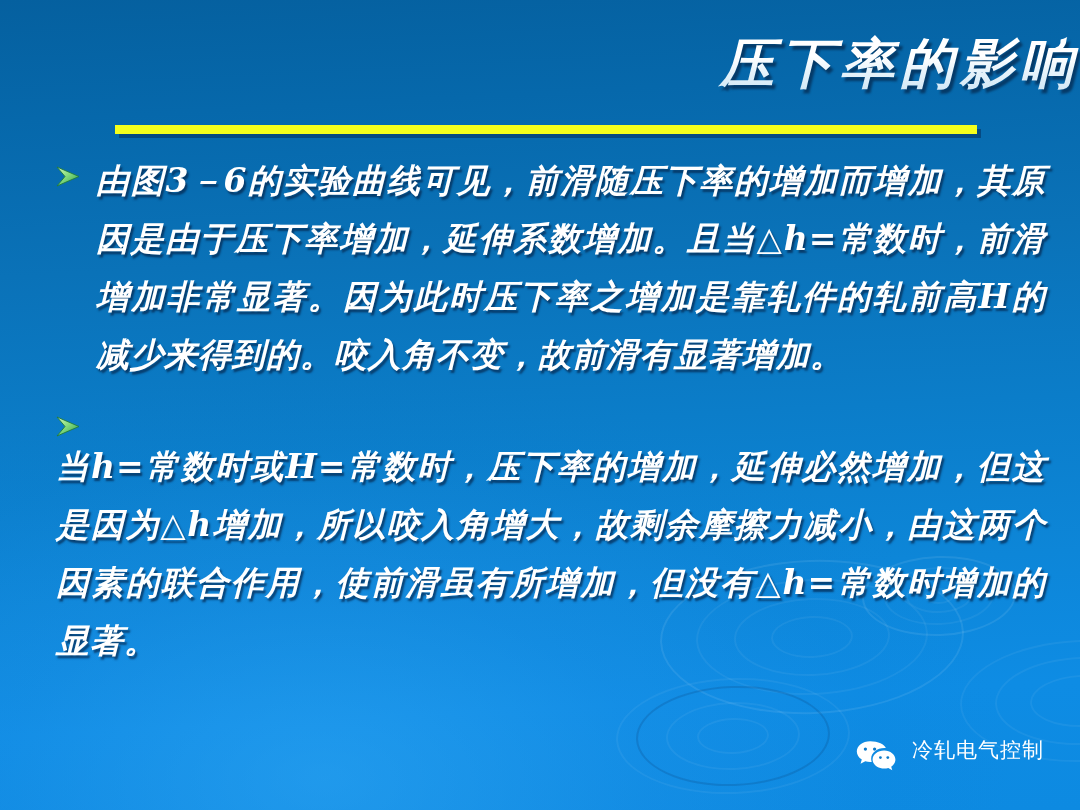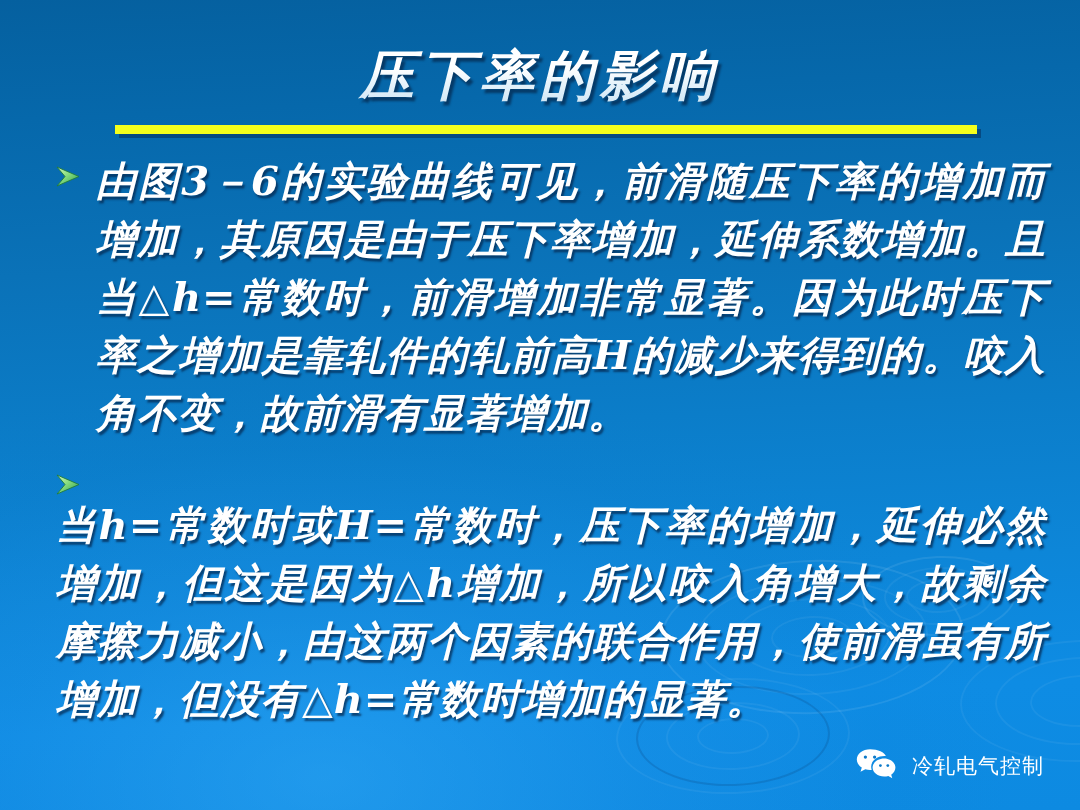--- a/index.html
+++ b/index.html
@@ -53,35 +53,34 @@
   .rs1 { left: 660px; top: 560px; }
   .rs2 { left: 862px; top: 556px; }
   .rs3 { left: 636px; top: 686px; }
   .rs4 { left: 960px; top: 640px; }
 
   
   #title {
     position: absolute;
     left: 0; right: 0;
     top: 34px;
-    text-align: center;
+    text-align: right;
     font-family: "DejaVu Serif", "Liberation Serif", serif;
     font-weight: bold;
     font-style: italic;
     font-size: 54px;
     letter-spacing: 6px;
     line-height: 1.1;
     background: linear-gradient(180deg, #ffffff 0%, #ffffff 38%, #e8f4fb 62%, #cfe6f5 100%);
     -webkit-background-clip: text;
     background-clip: text;
     color: transparent;
     -webkit-text-fill-color: transparent;
     filter: drop-shadow(3px 4px 1px rgba(4,40,78,0.72));
     user-select: none;
-    margin-top: 12px;
   }
 
   
   #divider {
     position: absolute;
     left: 115px;
     top: 125px;
     width: 862px;
     height: 9px;
     background: #f5ff1c;
@@ -109,41 +108,41 @@
     color: #6ee07a;
     text-shadow: 2px 2px 1px rgba(6,40,76,0.55);
     user-select: none;
   }
   .bullet-marker svg { display: block; }
   .bullet-text {
     flex: 1 1 auto;
     font-family: "DejaVu Serif", "Liberation Serif", serif;
     font-weight: bold;
     font-style: italic;
-    font-size: 40px;
+    font-size: 33px;
     line-height: 58px;
     color: #ffffff;
     letter-spacing: 1px;
     text-shadow: 2px 3px 2px rgba(5,42,82,0.75);
     text-align: justify;
     text-justify: inter-character;
   }
   .bullet-text .var {
     font-family: "DejaVu Serif", "Liberation Serif", serif;
     font-style: italic;
   }
   #bullet-2 { margin-top: 18px; flex-direction: column; }
 
   
   #wechat {
     position: absolute;
     right: 36px;
-    bottom: 26px;
+    bottom: 34px;
     display: flex;
-    align-items: center;
+    align-items: flex-start;
     gap: 16px;
     user-select: none;
   }
   #wechat .wx-icon { display: block; }
   #wechat .wx-label {
     font-family: "DejaVu Sans", "Liberation Sans", sans-serif;
     font-size: 21px;
     color: #ffffff;
     letter-spacing: 1px;
     line-height: 1;

